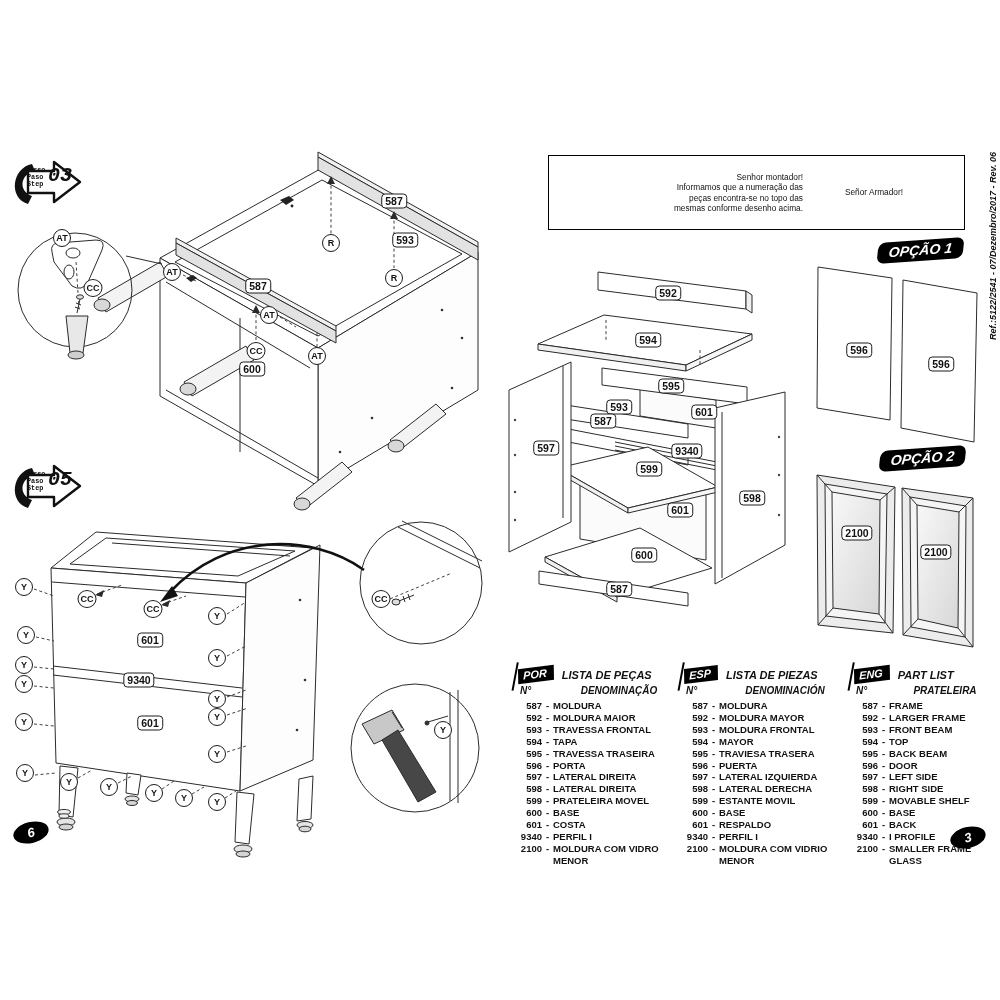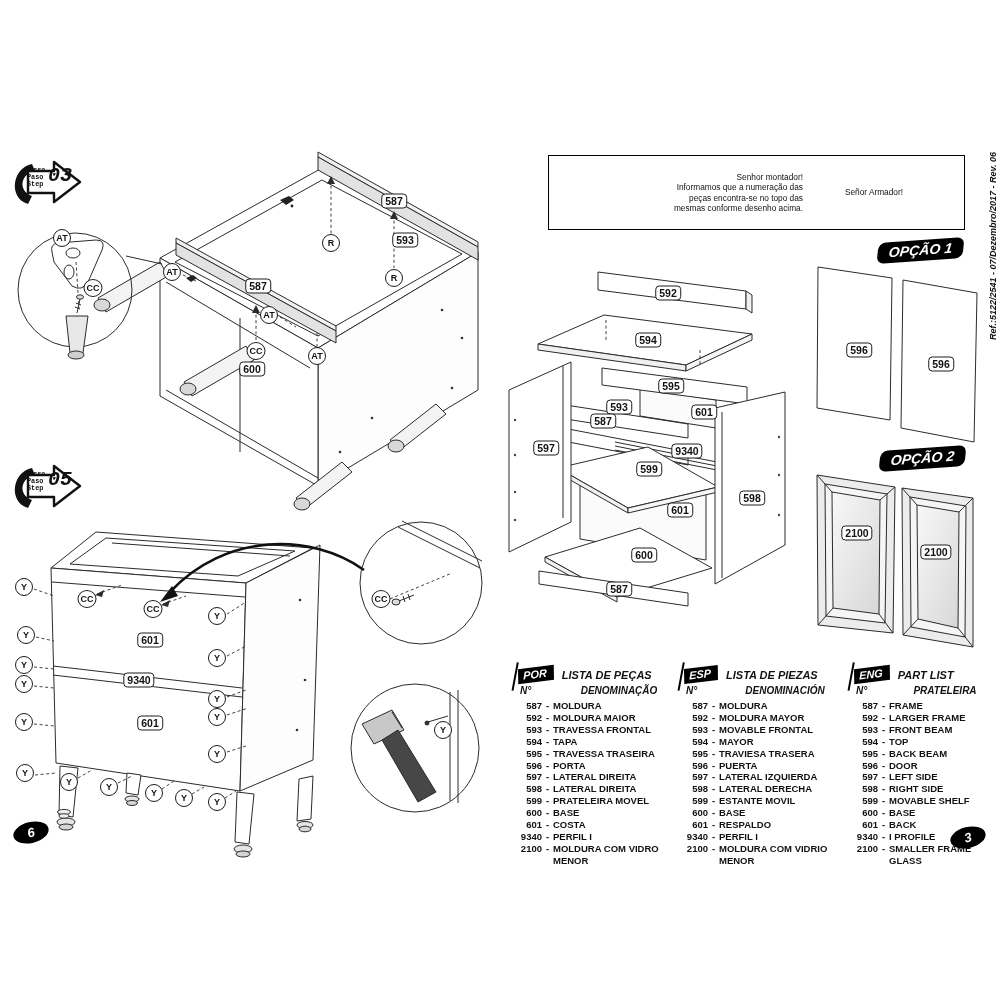--- a/index.html
+++ b/index.html
@@ -515,21 +515,21 @@
           <span class="pm">MOLDURA</span>
         </div>
         <div class="prow">
           <span class="pn">592</span>
           <span class="ph">-</span>
           <span class="pm">MOLDURA MAYOR</span>
         </div>
         <div class="prow">
           <span class="pn">593</span>
           <span class="ph">-</span>
-          <span class="pm">MOVABLE FRONTAL</span>
+          <span class="pm">MOLDURA FRONTAL</span>
         </div>
         <div class="prow">
           <span class="pn">594</span>
           <span class="ph">-</span>
           <span class="pm">MAYOR</span>
         </div>
         <div class="prow">
           <span class="pn">595</span>
           <span class="ph">-</span>
           <span class="pm">TRAVIESA TRASERA</span>

